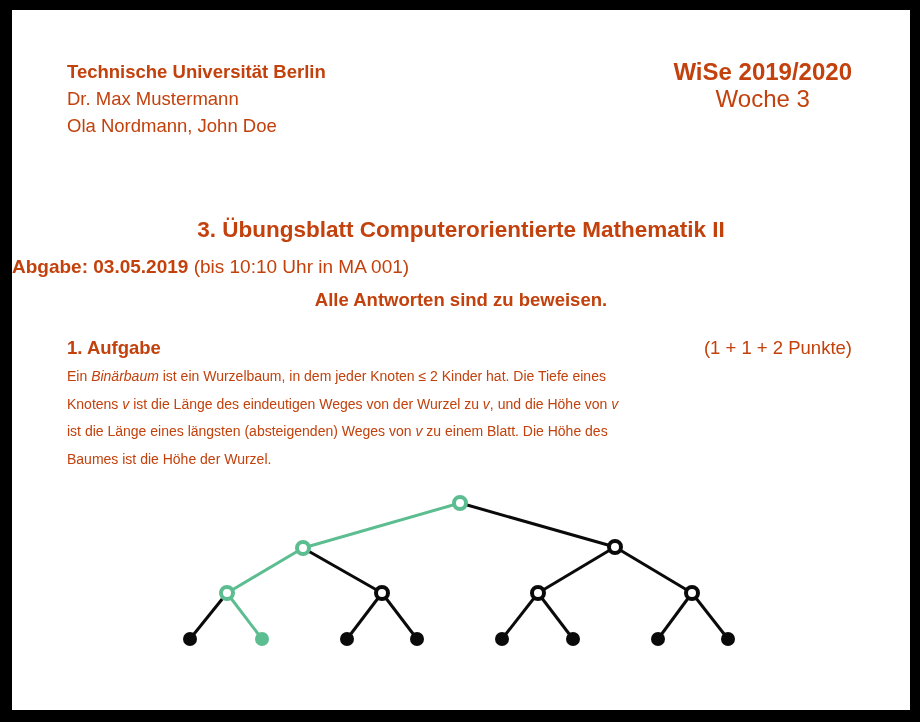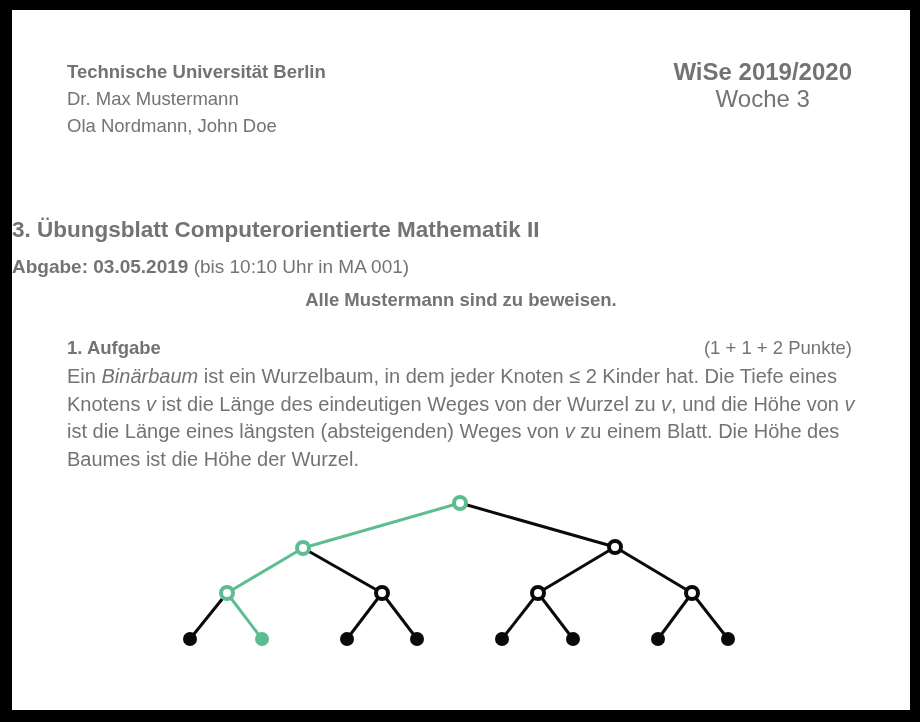--- a/index.html
+++ b/index.html
@@ -3,21 +3,21 @@
 <meta charset="utf-8">
 <style>
   html, body { margin: 0; padding: 0; background: #444; }
   .canvas {
     position: relative;
     width: 920px;
     height: 722px;
     background: #000;
     overflow: hidden;
     font-family: "Liberation Sans", sans-serif;
-    color: #737373;
+    color: #c2410c;
   }
   .page {
     position: absolute;
     left: 12px; top: 10px;
     width: 898px; height: 700px;
     background: #ffffff;
   }
   
   .header-left {
     position: absolute;
@@ -33,20 +33,21 @@
     line-height: 27px;
     text-align: center;
     white-space: nowrap;
   }
   .bold { font-weight: bold; }
   
   .sheet-title {
     position: absolute;
     left: 0; top: 207px;
     width: 100%;
+    text-align: center;
     font-size: 22.5px;
     font-weight: bold;
     white-space: nowrap;
   }
   .due-line {
     position: absolute;
     left: 0; top: 246px;
     width: 100%;
     text-align: left;
     font-size: 19px;
@@ -66,21 +67,21 @@
     position: absolute;
     left: 55px; right: 58px; top: 327px;
     display: flex;
     justify-content: space-between;
     font-size: 18.5px;
   }
   
   .exercise-paragraph {
     position: absolute;
     left: 55px; top: 353px;
-    font-size: 20px;
+    font-size: 14px;
     line-height: 27.5px;
   }
   .para-line { white-space: nowrap; }
   .italic { font-style: italic; }
   
   .tree-svg {
     position: absolute;
     left: 0; top: 0;
     width: 920px; height: 722px;
     pointer-events: none;
@@ -100,21 +101,21 @@
 
     <div class="header-right">
       <div class="bold">WiSe 2019/2020</div>
       <div>Woche 3</div>
     </div>
 
     <div class="sheet-title">3. Übungsblatt Computerorientierte Mathematik II</div>
 
     <div class="due-line"><span class="bold">Abgabe: 03.05.2019</span><span> (bis 10:10 Uhr in MA 001)</span></div>
 
-    <div class="notice-line">Alle Mustermann sind zu beweisen.</div>
+    <div class="notice-line">Alle Antworten sind zu beweisen.</div>
 
     <div class="exercise-row">
       <span class="bold">1. Aufgabe</span>
       <span>(1 + 1 + 2 Punkte)</span>
     </div>
 
     <div class="exercise-paragraph">
         <div class="para-line"><span>Ein </span><span class="italic">Binärbaum</span><span> ist ein Wurzelbaum, in dem jeder Knoten ≤ 2 Kinder hat. Die Tiefe eines</span></div>
         <div class="para-line"><span>Knotens </span><span class="italic">v</span><span> ist die Länge des eindeutigen Weges von der Wurzel zu </span><span class="italic">v</span><span>, und die Höhe von </span><span class="italic">v</span></div>
         <div class="para-line"><span>ist die Länge eines längsten (absteigenden) Weges von </span><span class="italic">v</span><span> zu einem Blatt. Die Höhe des</span></div>

